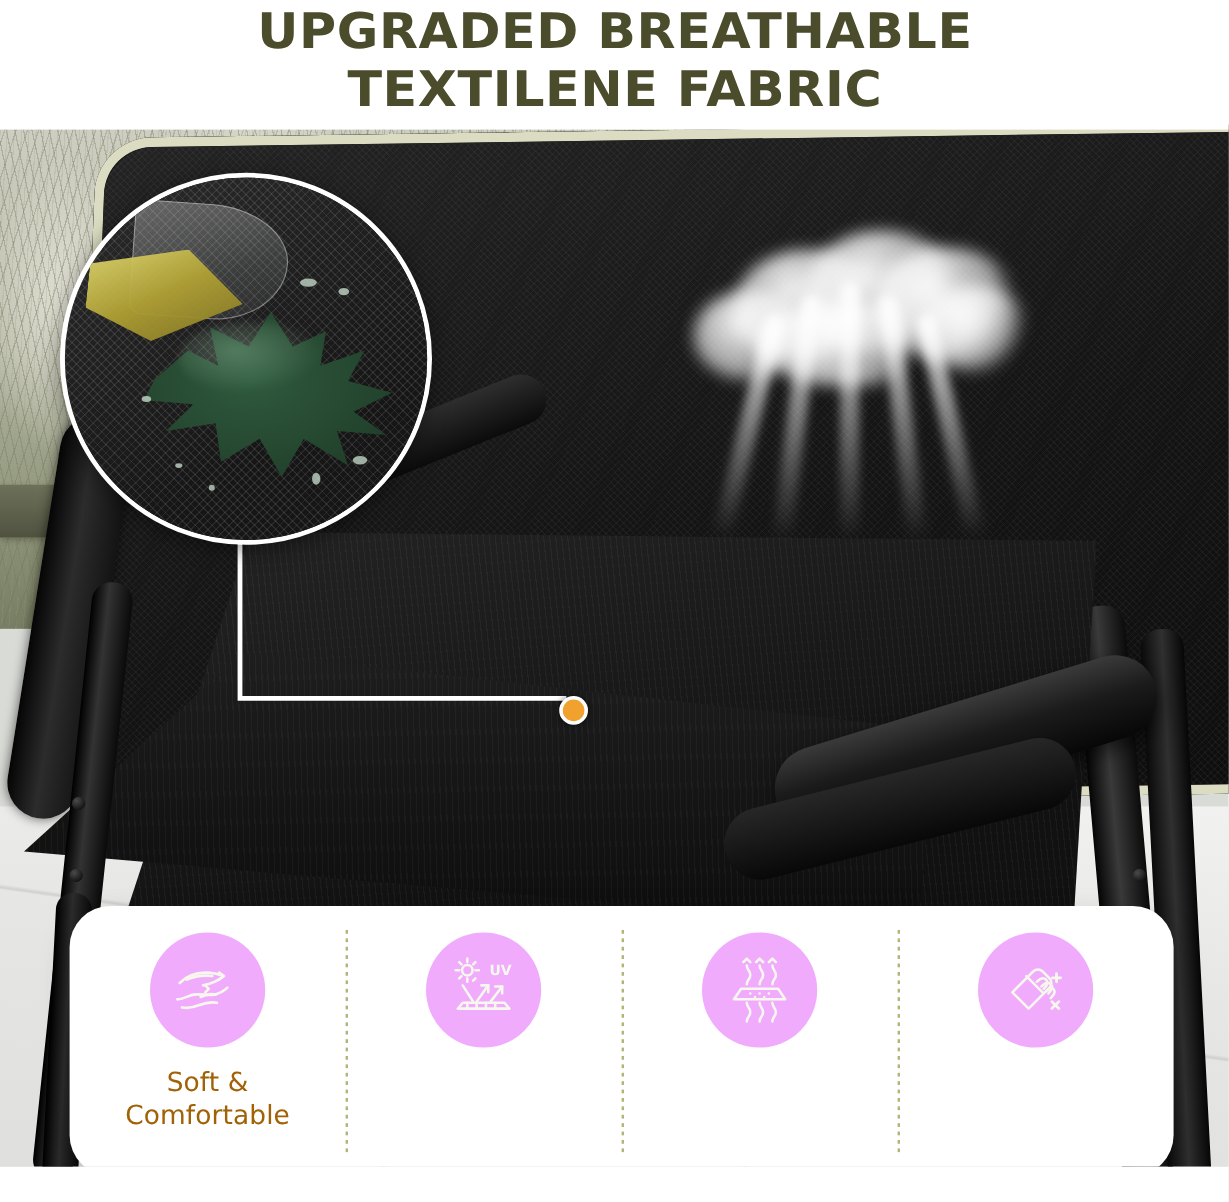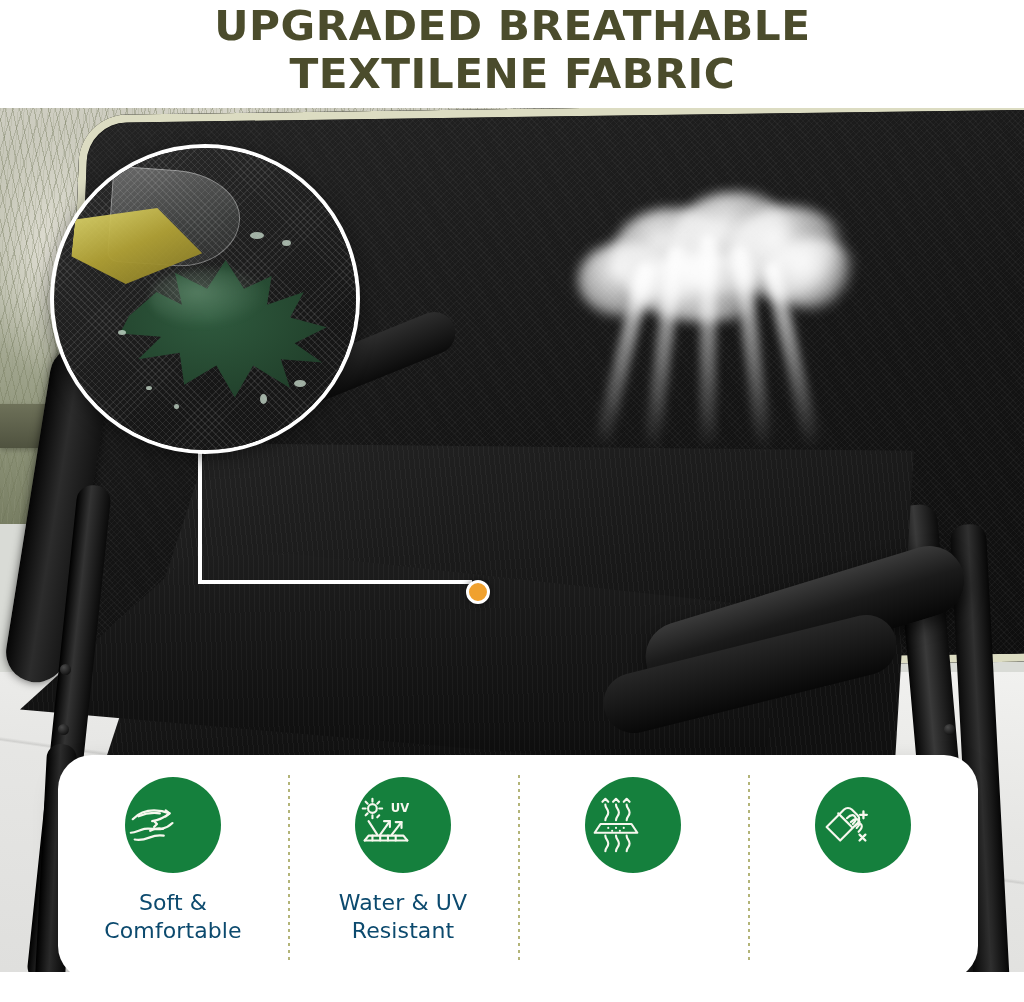--- a/index.html
+++ b/index.html
@@ -201,26 +201,26 @@
   .feat{
     flex:1; display:flex; flex-direction:column; align-items:center;
     justify-content:flex-start; padding-top:22px; position:relative;
   }
   .feat + .feat:before{
     content:""; position:absolute; left:0; top:20px; bottom:18px; width:2px;
     background-image:linear-gradient(#b3b478 50%, transparent 0);
     background-size:2px 7px; background-repeat:repeat-y;
   }
   .bubble{
-    width:96px; height:96px; border-radius:50%; background:#15803d;
-    display:flex; align-items:center; 
+    width:96px; height:96px; border-radius:50%; background:#f0abfc;
+    display:flex; align-items:center; justify-content:center;
   }
   .bubble svg{ display:block; }
   .feat-label{
-    margin-top:16px; text-align:center; color:#0c4a6e;
+    margin-top:16px; text-align:center; color:#a16207;
     font-family:"DejaVu Sans", sans-serif;
     font-size:22px; line-height:1.28; font-weight:400; letter-spacing:.1px;
     padding:0 6px;
   }
 </style>
 </head>
 <body>
 
 <div id="stage">
 
@@ -315,23 +315,20 @@
           <text x="37" y="19" font-family="DejaVu Sans, sans-serif" font-size="12" font-weight="700" fill="#f7f7ee" stroke="none">UV</text>
           <path d="M14 28l9 14"></path>
           <path d="M26 42l10-14"></path>
           <path d="M36 28h-6M36 28v6"></path>
           <path d="M38 42l10-13"></path>
           <path d="M48 29h-6M48 29v6"></path>
           <path d="M10 48h44"></path>
           <path d="M10 48l4-5h36l4 5"></path>
           <path d="M18 43v5M26 43v5M34 43v5M42 43v5"></path>
         </svg>
-      </div>
-      <div class="feat-label">
-        <span>Water &amp; UV</span><br><span>Resistant</span>
       </div>
     </div>
 
     <div class="feat">
       <div class="bubble">
         <svg width="62" height="62" viewBox="0 0 64 64" fill="none" stroke="#f7f7ee" stroke-width="2.2" stroke-linecap="round" stroke-linejoin="round">
           <path d="M21 27c0-4 3-4 3-8s-3-4-3-8"></path>
             <path d="M18 8l3-3 3 3"></path>
           <path d="M32 27c0-4 3-4 3-8s-3-4-3-8"></path>
             <path d="M29 8l3-3 3 3"></path>

